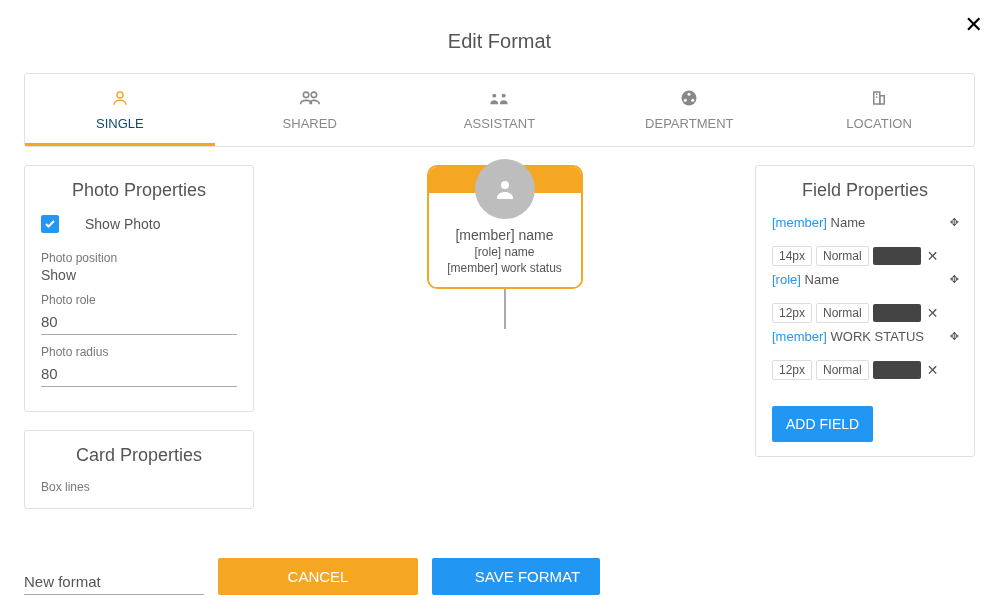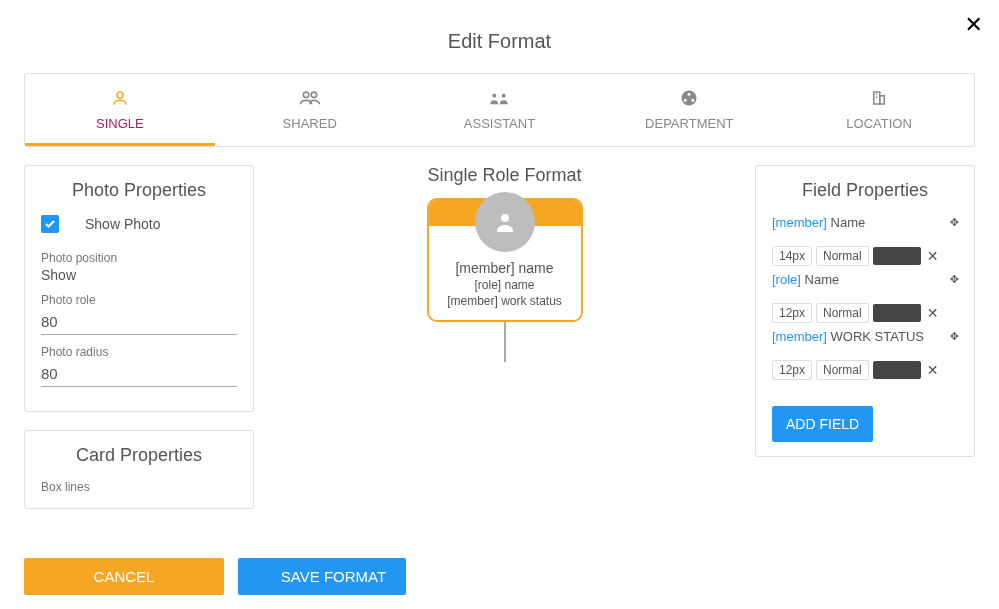--- a/index.html
+++ b/index.html
@@ -39,21 +39,21 @@
       flex-direction: column;
       align-items: center;
       justify-content: center;
       padding: 14px 0 12px;
       cursor: pointer;
       color: #888;
       font-size: 13px;
       border-bottom: 3px solid transparent;
     }
     .tab.active {
-      color: #be185d;
+      color: #0c4a6e;
       border-bottom-color: #f5a623;
     }
     .tab .tab-icon {
       margin-bottom: 8px;
       display: flex;
       align-items: center;
       justify-content: center;
       height: 20px;
     }
     .tab .tab-icon svg { display: block; }
@@ -334,21 +334,20 @@
         <input class="input-line" value="80" style="">
       </div>
     </div>
     <div class="panel card-props">
       <div class="panel-title">Card Properties</div>
       <div class="field-label-only">Box lines</div>
     </div>
   </div>
 
   <div class="center-col">
-    <div class="center-title">Single Role Format</div>
     <div class="preview-card">
       <div class="preview-header"></div>
       <div class="avatar">
         <svg width="24" height="24" viewBox="0 0 24 24" fill="#fff">
             <circle cx="12" cy="8" r="4"></circle>
             <path d="M4 21c0-4 4-6 8-6s8 2 8 6v1H4z"></path>
           </svg>
       </div>
       <div class="preview-body">
         <div class="preview-line1">[member] name</div>
@@ -410,15 +409,16 @@
           <span class="remove-x">✕</span>
         </div>
       </div>
 
       <button class="add-field-btn">ADD FIELD</button>
     </div>
   </div>
 </div>
 
 <div class="footer">
+  <input class="input-line name-input" value="New format" style="">
   <button class="btn btn-cancel">CANCEL</button>
   <button class="btn btn-save">SAVE FORMAT</button>
 </div>
 
 </body></html>

